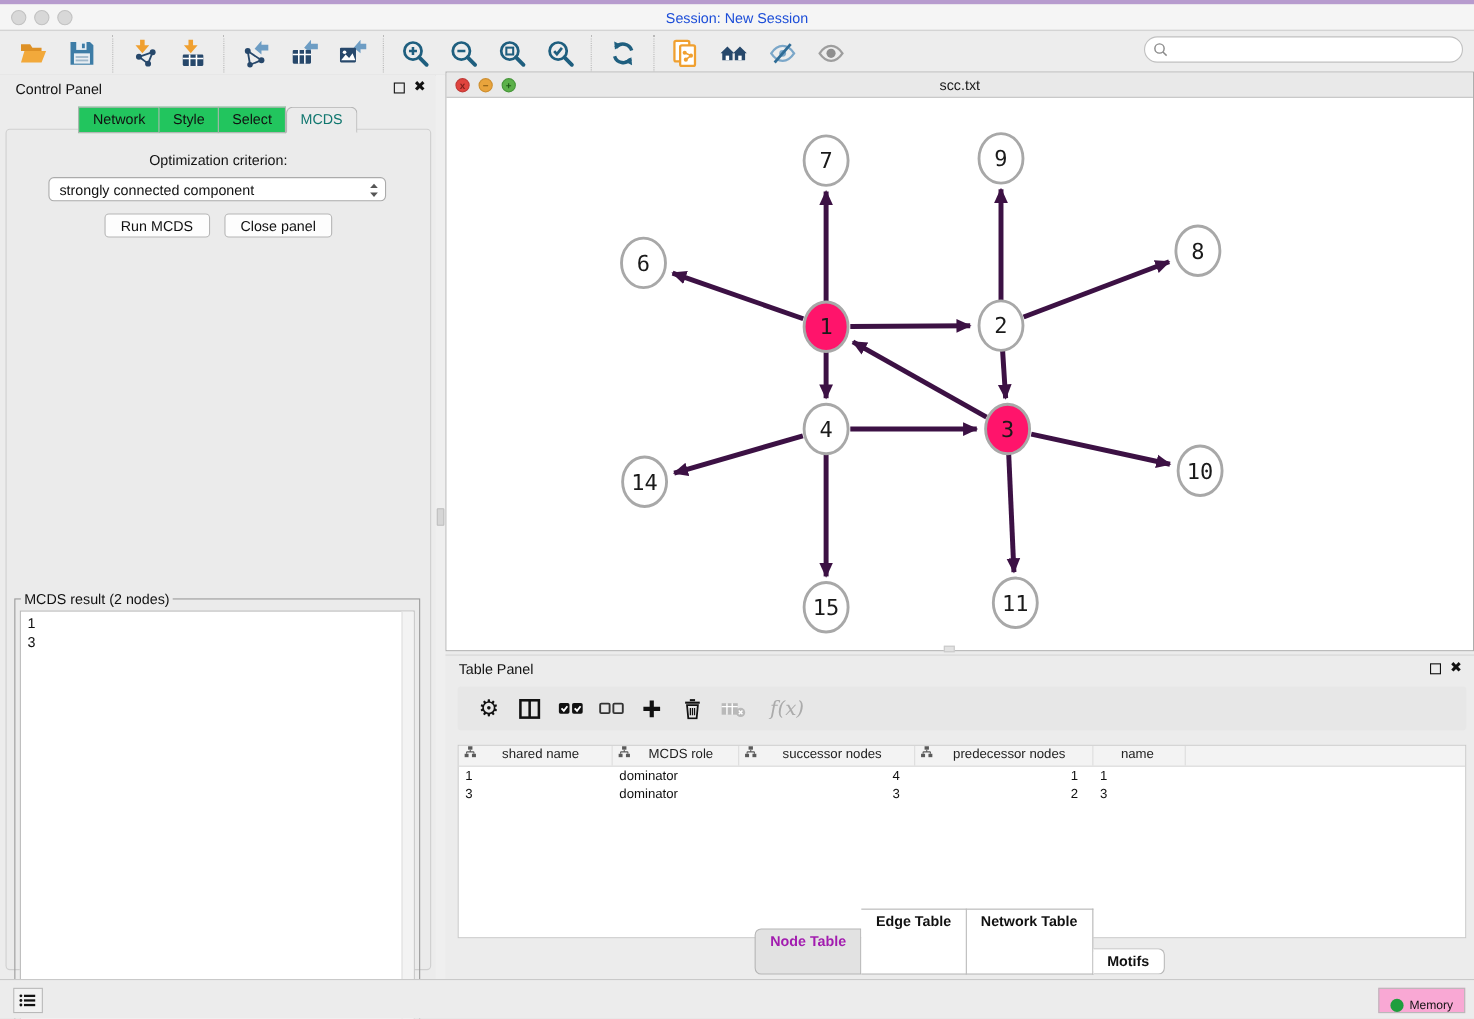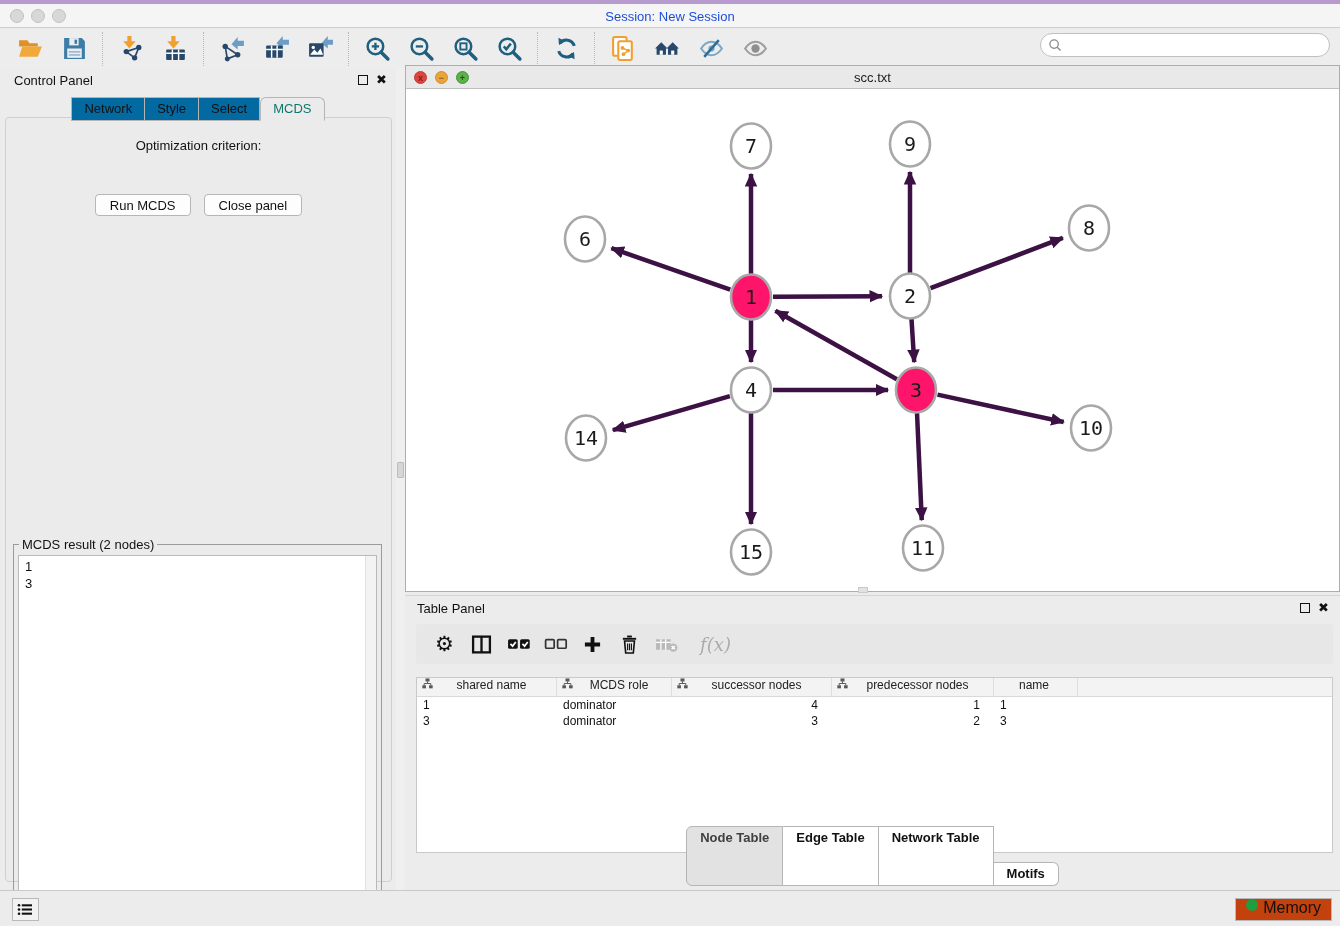--- a/index.html
+++ b/index.html
@@ -32,21 +32,21 @@
   
   .control-panel { position:absolute; left:0; top:68px; width:396px; height:822px; background:#ECECEC; }
   .panel-header { position:absolute; left:0; top:0; width:100%; height:26px; }
   .panel-title { position:absolute; left:14px; top:5px; font-size:13px; color:#111; }
   .panel-float { position:absolute; top:7px; width:10px; height:10px; border:1.6px solid #111; }
   .panel-close { position:absolute; top:4px; font-size:13px; font-weight:bold; color:#111;
                  font-family:"DejaVu Sans", sans-serif; }
   .control-panel .panel-float { right:28px; } .control-panel .panel-close { right:9px; }
 
   .ctab-row { position:absolute; left:0; top:29px; width:100%; display:flex; justify-content:center; }
-  .ctab { font-size:13px; padding:3px 12px 4px; background:#0369a1; border:1px solid #B5B5B5;
+  .ctab { font-size:13px; padding:3px 12px 4px; background:#22c55e; border:1px solid #B5B5B5;
           border-left:none; color:#111; position:relative; z-index:2; }
   .ctab:first-child { border-left:1px solid #B5B5B5; }
   .ctab.sel { background:#EBEBEB; color:#0f766e; border-radius:6px 6px 0 0; border-left:1px solid #B5B5B5;
               border-bottom:1px solid #EBEBEB; }
   .cpanel-body { position:absolute; left:5px; right:4px; top:49px; bottom:8px; background:#EBEBEB;
                  border:1px solid #CFCFCF; border-radius:4px; }
   .opt-label { position:absolute; left:0; right:0; top:20px; text-align:center; font-size:13px; color:#111; }
   .criterion { position:absolute; left:38px; right:40px; top:43px; height:22px; background:#fff;
                border:1px solid #ABABAB; border-radius:5px; font-size:13px; color:#111;
                display:flex; align-items:center; padding-left:9px; }
@@ -102,30 +102,30 @@
               color:#222; padding-left:5px; position:relative; }
   .dt-hcell svg { width:11px; height:11px; margin-right:2px; flex:0 0 auto; }
   .dt-hcell .htext { flex:1; text-align:center; padding-right:8px; }
   .dt-row { display:flex; height:16px; font-size:12px; color:#111; }
   .dt-cell { padding:1px 14px 0 6px; overflow:hidden; white-space:nowrap; }
   .tp-tabs { position:absolute; left:0; right:0; bottom:4px; display:flex; justify-content:center; }
   .tp-tab { font-size:13px; font-weight:bold; padding:3px 13px 4px; background:#fff;
             border:1px solid #B5B5B5; border-left:none; color:#111; }
   .tp-tab:first-child { border-left:1px solid #B5B5B5; border-radius:6px 0 0 6px; }
   .tp-tab:last-child { border-radius:0 6px 6px 0;margin-top:36px; }
-  .tp-tab.sel { background:#E2E2E2; color:#404040; }
+  .tp-tab.sel { background:#E2E2E2; color:#a21caf;margin-top:18px; }
 
   
   .statusbar { position:absolute; left:0; top:890px; width:1340px; height:36px; background:#ECECEC;
                border-top:1px solid #C9C9C9; }
   .status-left-btn { position:absolute; left:12px; top:7px; width:27px; height:23px; background:#F2F2F2;
                      border:1px solid #B9B9B9; display:flex; align-items:center; justify-content:center; }
-  .memory-btn { position:absolute; right:8px; top:7px; height:23px; background:#c2410c;
-                border:1px solid #B9B9B9; display:flex; align-items:flex-start; gap:5px; padding:0 10px;
-                font-size:16px; color:#111; }
+  .memory-btn { position:absolute; right:8px; top:7px; height:23px; background:#f9a8d4;
+                border:1px solid #B9B9B9; display:flex; align-items:flex-end; gap:5px; padding:0 10px;
+                font-size:11px; color:#111; }
   .memory-dot { width:12px; height:12px; border-radius:50%; background:#1E9E3E; }
 </style>
 </head>
 <body>
 
 <div class="screen">
 
   <div class="top-strip"></div>
 
   <div class="titlebar">
@@ -314,20 +314,27 @@
       <span class="panel-close">✖</span>
     </div>
     <div class="ctab-row">
       <span class="ctab">Network</span>
       <span class="ctab">Style</span>
       <span class="ctab">Select</span>
       <span class="ctab sel">MCDS</span>
     </div>
     <div class="cpanel-body">
       <div class="opt-label">Optimization criterion:</div>
+      <div class="criterion">
+        <span>strongly connected component</span>
+        <svg viewBox="0 0 10 14">
+            <path d="M5 1L8.5 5h-7z" fill="#555"></path>
+            <path d="M5 13L1.5 9h7z" fill="#555"></path>
+          </svg>
+      </div>
       <div class="btn-row">
         <span class="push-btn">Run MCDS</span>
         <span class="push-btn">Close panel</span>
       </div>
       <div class="mcds-group">
         <span class="mcds-legend">MCDS result (2 nodes)</span>
         <div class="mcds-text"><span id="mcds-lines">1
 3</span>
           <div class="mcds-scroll"></div>
         </div>

